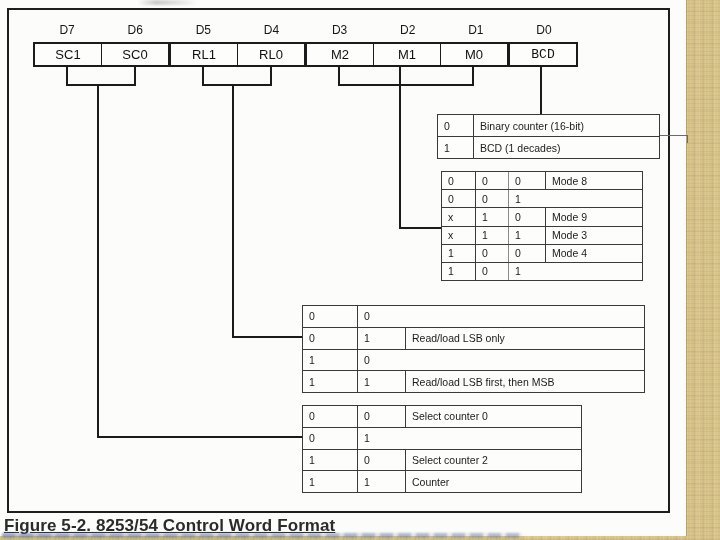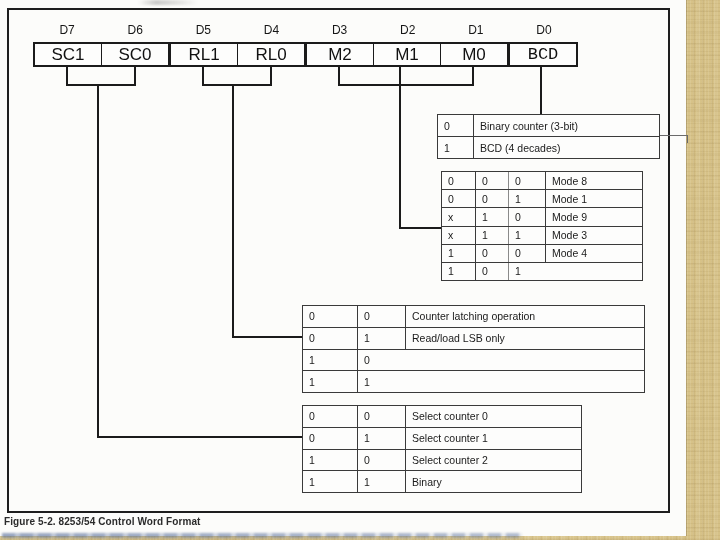--- a/index.html
+++ b/index.html
@@ -41,21 +41,21 @@
   .bitlabels .bitlabel{
     flex:1;text-align:center;font-size:12px;color:#161616;line-height:16px;
   }
   
   .register{
     position:absolute;left:33px;top:42px;width:545px;height:25px;
     display:flex;border:2px solid #1b1b1b;box-sizing:border-box;background:#fdfdfc;
   }
   .register .regcell{
     flex:1;display:flex;align-items:center;justify-content:center;
-    font-size:17px;color:#111;border-right:1px solid #1b1b1b;
+    font-size:13px;color:#111;border-right:1px solid #1b1b1b;
   }
   .register .regcell:nth-child(2),
   .register .regcell:nth-child(4),
   .register .regcell:nth-child(7){border-right-width:3px;}
   .register .regcell:last-child{border-right:none;font-family:Liberation Mono, monospace;}
   
   .line{position:absolute;background:#1b1b1b;}
   
   .dtable{
     position:absolute;border:1px solid #3a3a3a;box-sizing:border-box;
@@ -74,21 +74,21 @@
   .t-mode .tcell:nth-child(2){width:33px;border-right-color:#8a8a8a;}
   .t-mode .tcell:nth-child(3){width:37px;}
   .t-rl .tcell:nth-child(1){width:55px;}
   .t-rl .tcell:nth-child(2){width:48px;}
   .t-sc .tcell:nth-child(1){width:55px;}
   .t-sc .tcell:nth-child(2){width:48px;}
   .ext-line{position:absolute;background:#6a6a6a;}
   
   .caption{
     position:absolute;left:4px;top:516px;
-    font-size:10px;font-weight:700;color:#2b2b2b;letter-spacing:.1px;
+    font-size:17px;font-weight:700;color:#2b2b2b;letter-spacing:.1px;text-decoration:underline;
   }
   .smudge-bottom{
     position:absolute;left:2px;top:533px;width:520px;height:5px;
     background:
       repeating-linear-gradient(90deg, rgba(70,95,145,.55) 0 13px, rgba(70,95,145,.15) 13px 18px),
       linear-gradient(90deg, rgba(70,95,145,.4), transparent 92%);
     filter:blur(1px);opacity:.75;
   }
 </style>
 </head>
@@ -139,42 +139,41 @@
     <div class="line" style="left:472px;top:66px;width:2px;height:18px;"></div>
     <div class="line" style="left:338px;top:84px;width:136px;height:2px;"></div>
     <div class="line" style="left:399px;top:66px;width:2px;height:163px;"></div>
     <div class="line" style="left:399px;top:227px;width:42px;height:2px;"></div>
 
     <div class="line" style="left:540px;top:66px;width:2px;height:48px;"></div>
 
     <div class="dtable t-bcd" style="left:437px;top:114px;width:223px;height:45px;">
         <div class="trow">
           <div class="tcell">0</div>
-          <div class="tcell">Binary counter (3-bit)</div>
-        </div>
-        <div class="trow">
-          <div class="tcell">1</div>
-          <div class="tcell">BCD (4 decades)</div>
+          <div class="tcell">Binary counter (16-bit)</div>
+        </div>
+        <div class="trow">
+          <div class="tcell">1</div>
+          <div class="tcell">BCD (1 decades)</div>
         </div>
       </div>
     <div class="ext-line" style="left:660px;top:135px;width:28px;height:1px;"></div>
     <div class="ext-line" style="left:687px;top:135px;width:1px;height:8px;"></div>
 
     <div class="dtable t-mode" style="left:441px;top:171px;width:202px;height:110px;">
         <div class="trow">
           <div class="tcell">0</div>
           <div class="tcell">0</div>
           <div class="tcell">0</div>
           <div class="tcell">Mode 8</div>
         </div>
         <div class="trow">
           <div class="tcell">0</div>
           <div class="tcell">0</div>
           <div class="tcell">1</div>
-          <div class="tcell">Mode 1</div>
         </div>
         <div class="trow">
           <div class="tcell">x</div>
           <div class="tcell">1</div>
           <div class="tcell">0</div>
           <div class="tcell">Mode 9</div>
         </div>
         <div class="trow">
           <div class="tcell">x</div>
           <div class="tcell">1</div>
@@ -191,57 +190,56 @@
           <div class="tcell">1</div>
           <div class="tcell">0</div>
           <div class="tcell">1</div>
         </div>
       </div>
 
     <div class="dtable t-rl" style="left:302px;top:305px;width:343px;height:88px;">
         <div class="trow">
           <div class="tcell">0</div>
           <div class="tcell">0</div>
-          <div class="tcell">Counter latching operation</div>
         </div>
         <div class="trow">
           <div class="tcell">0</div>
           <div class="tcell">1</div>
           <div class="tcell">Read/load LSB only</div>
         </div>
         <div class="trow">
           <div class="tcell">1</div>
           <div class="tcell">0</div>
         </div>
         <div class="trow">
           <div class="tcell">1</div>
           <div class="tcell">1</div>
+          <div class="tcell">Read/load LSB first, then MSB</div>
         </div>
       </div>
 
     <div class="dtable t-sc" style="left:302px;top:405px;width:280px;height:88px;">
         <div class="trow">
           <div class="tcell">0</div>
           <div class="tcell">0</div>
           <div class="tcell">Select counter 0</div>
         </div>
         <div class="trow">
           <div class="tcell">0</div>
           <div class="tcell">1</div>
-          <div class="tcell">Select counter 1</div>
         </div>
         <div class="trow">
           <div class="tcell">1</div>
           <div class="tcell">0</div>
           <div class="tcell">Select counter 2</div>
         </div>
         <div class="trow">
           <div class="tcell">1</div>
           <div class="tcell">1</div>
-          <div class="tcell">Binary</div>
+          <div class="tcell">Counter</div>
         </div>
       </div>
 
     <div class="caption">Figure 5-2. 8253/54 Control Word Format</div>
 
     <div class="smudge-bottom"></div>
   </div>
 </div>
 
 </body></html>

